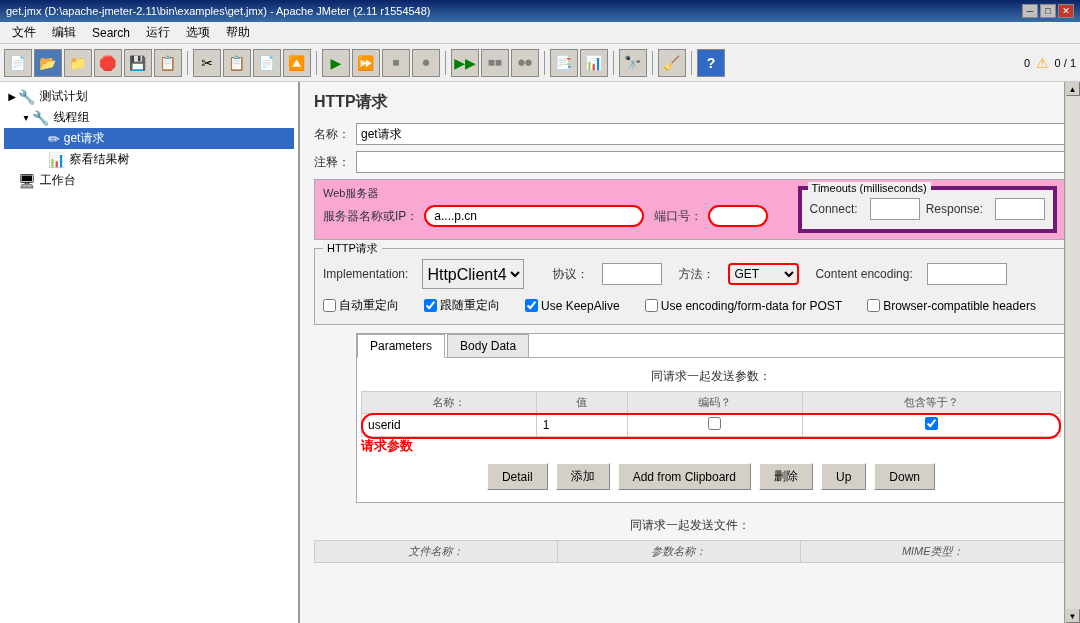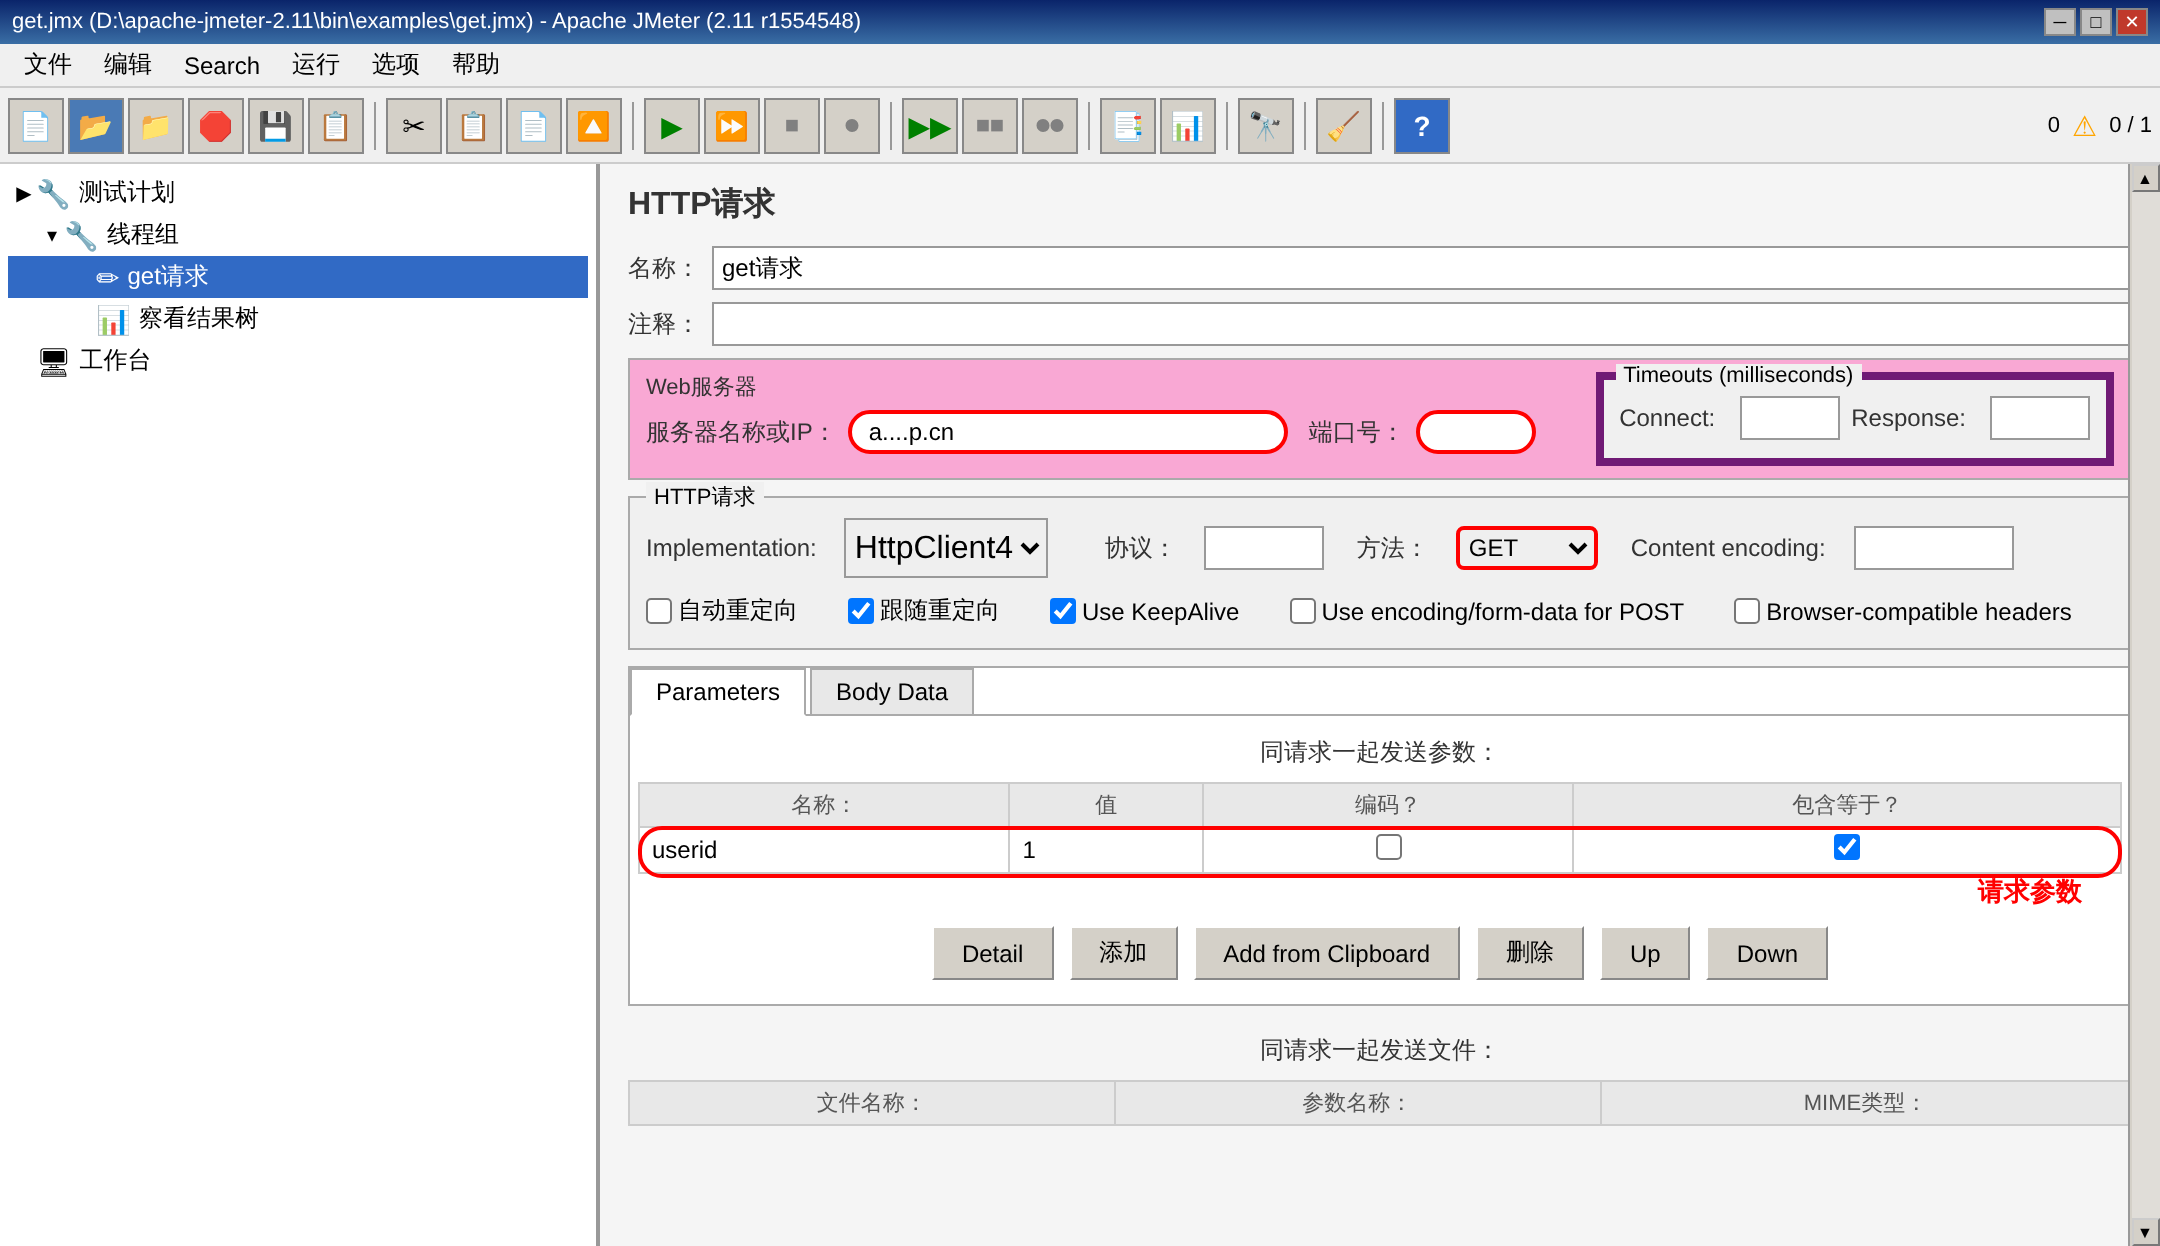--- a/index.html
+++ b/index.html
@@ -261,27 +261,28 @@
       border-radius: 4px;
       padding: 2px 4px;
       height: 22px;
       font-size: 12px;
       width: 120px;
     }
 
     .req-param-label {
       color: red;
       font-size: 13px;
-      text-align: right;
+      text-align: left;
       padding-right: 20px;
       font-weight: bold;
     }
     .file-table {
       width: 100%;
       border-collapse: collapse;
+      font-style: italic;
     }
     .file-table th {
       border: 1px solid #ccc;
       padding: 3px 8px;
       font-size: 11px;
       background: #e8e8e8;
       font-weight: normal;
       color: #555;
     }
   </style>
@@ -449,21 +450,21 @@
           <input type="checkbox" style="">
           <span>Use encoding/form-data for POST</span>
         </label>
         <label class="checkbox-label">
           <input type="checkbox" style="">
           <span>Browser-compatible headers</span>
         </label>
       </div>
     </div>
 
-    <div style="background:white;border:1px solid #aaa;">
+    <div style="background:white;border:1px solid #aaa;margin-left:42px;">
       <div class="tabs-bar">
         <div class="tab-btn active">Parameters</div>
         <div class="tab-btn">Body Data</div>
       </div>
 
       <div style="padding:4px;">
         <div class="center-label">同请求一起发送参数：</div>
 
         <div style="position:relative;">
           <table class="params-table">

